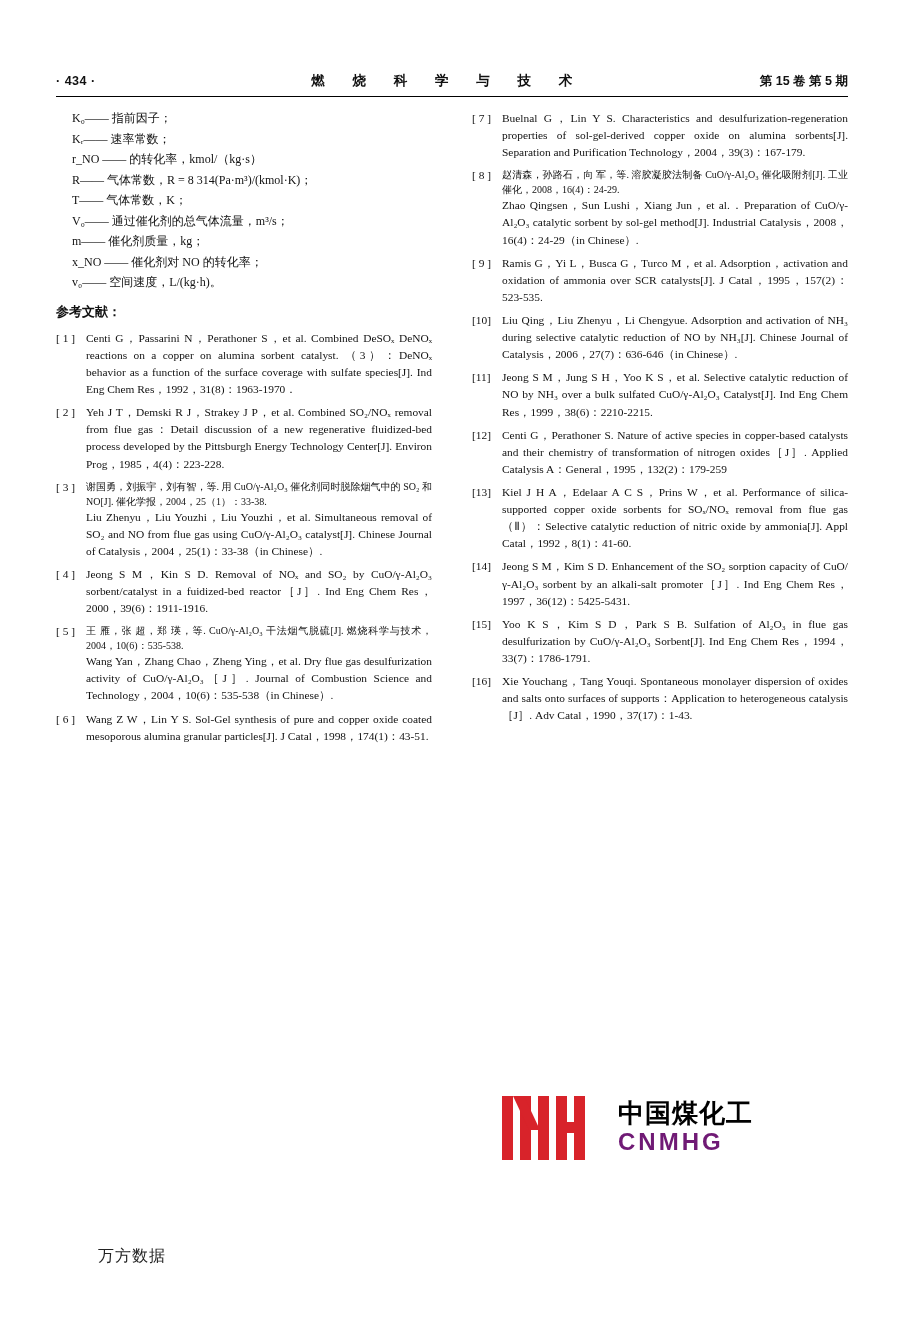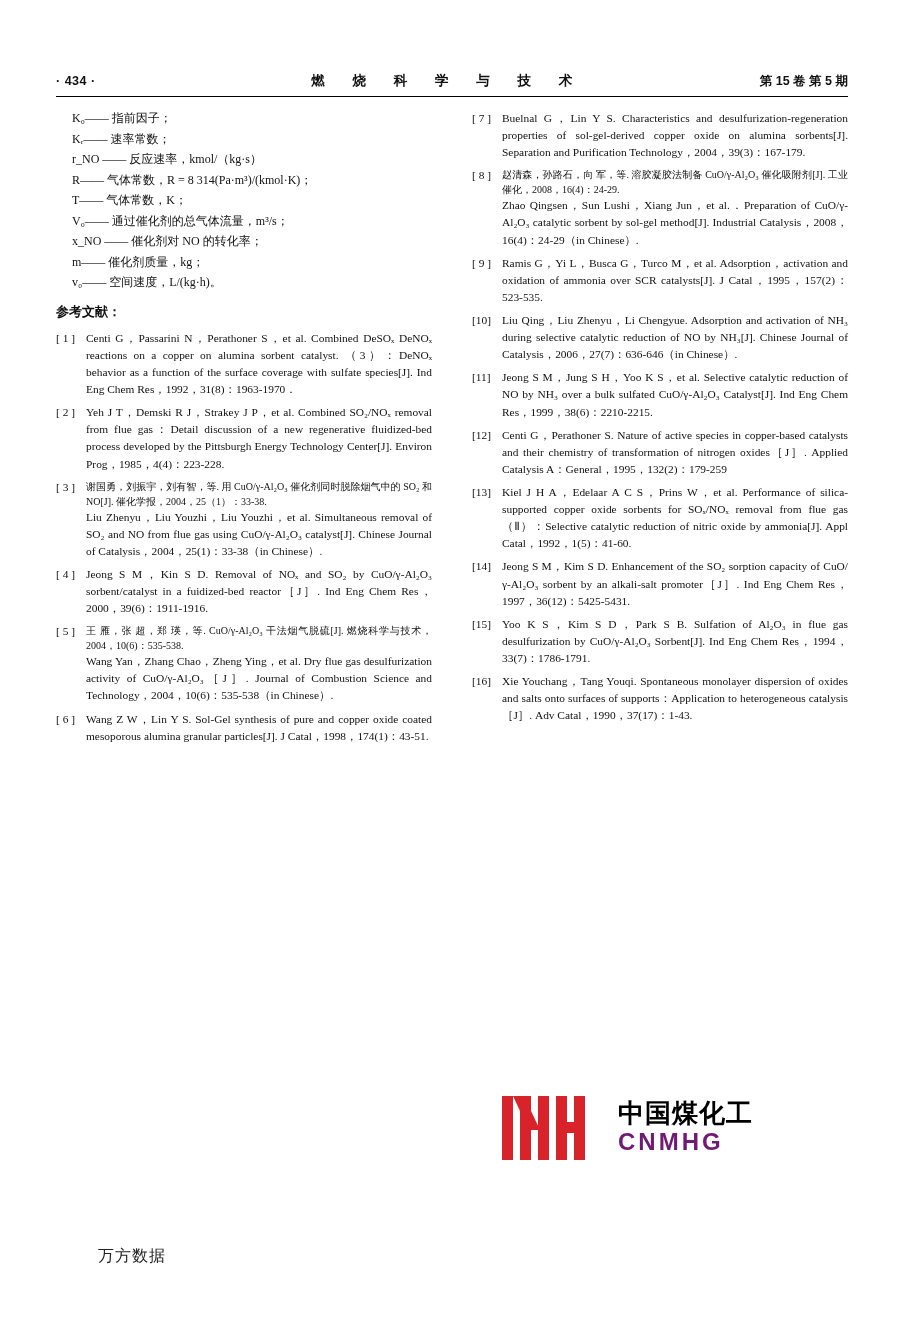--- a/index.html
+++ b/index.html
@@ -162,26 +162,26 @@
     <span class="journal">燃 烧 科 学 与 技 术</span>
     <span class="issue">第 15 卷 第 5 期</span>
   </div>
   <div class="rule"></div>
 
   <div class="col col-left">
 
     <ul class="nomen">
       <li>K₀—— 指前因子；</li>
       <li>Kᵣ—— 速率常数；</li>
-      <li>r_NO —— 反应速率，kmol/（kg·s）</li>
+      <li>r_NO —— 的转化率，kmol/（kg·s）</li>
       <li>R—— 气体常数，R = 8 314(Pa·m³)/(kmol·K)；</li>
       <li>T—— 气体常数，K；</li>
       <li>V₀—— 通过催化剂的总气体流量，m³/s；</li>
+      <li>m—— 催化剂质量，kg；</li>
       <li>x_NO —— 催化剂对 NO 的转化率；</li>
-      <li>m—— 催化剂质量，kg；</li>
       <li>v₀—— 空间速度，L/(kg·h)。</li>
     </ul>
 
     <div class="refs-title">参考文献：</div>
 
     <div class="ref">
       <span class="num">[ 1 ]</span>
       <span class="body">Centi G，Passarini N，Perathoner S，et al. Combined DeSOₓ DeNOₓ reactions on a copper on alumina sorbent catalyst. （3）：DeNOₓ behavior as a function of the surface coverage with sulfate species[J]. Ind Eng Chem Res，1992，31(8)：1963-1970．</span>
     </div>
     <div class="ref">
@@ -229,21 +229,21 @@
     <div class="ref">
       <span class="num">[11]</span>
       <span class="body">Jeong S M，Jung S H，Yoo K S，et al. Selective catalytic reduction of NO by NH₃ over a bulk sulfated CuO/γ-Al₂O₃ Catalyst[J]. Ind Eng Chem Res，1999，38(6)：2210-2215.</span>
     </div>
     <div class="ref">
       <span class="num">[12]</span>
       <span class="body">Centi G，Perathoner S. Nature of active species in copper-based catalysts and their chemistry of transformation of nitrogen oxides［J］. Applied Catalysis A：General，1995，132(2)：179-259</span>
     </div>
     <div class="ref">
       <span class="num">[13]</span>
-      <span class="body">Kiel J H A，Edelaar A C S，Prins W，et al. Performance of silica-supported copper oxide sorbents for SOₓ/NOₓ removal from flue gas（Ⅱ）：Selective catalytic reduction of nitric oxide by ammonia[J]. Appl Catal，1992，1(5)：41-60.</span>
+      <span class="body">Kiel J H A，Edelaar A C S，Prins W，et al. Performance of silica-supported copper oxide sorbents for SOₓ/NOₓ removal from flue gas（Ⅱ）：Selective catalytic reduction of nitric oxide by ammonia[J]. Appl Catal，1992，8(1)：41-60.</span>
     </div>
     <div class="ref">
       <span class="num">[14]</span>
       <span class="body">Jeong S M，Kim S D. Enhancement of the SO₂ sorption capacity of CuO/γ-Al₂O₃ sorbent by an alkali-salt promoter［J］. Ind Eng Chem Res，1997，36(12)：5425-5431.</span>
     </div>
     <div class="ref">
       <span class="num">[15]</span>
       <span class="body">Yoo K S，Kim S D，Park S B. Sulfation of Al₂O₃ in flue gas desulfurization by CuO/γ-Al₂O₃ Sorbent[J]. Ind Eng Chem Res，1994，33(7)：1786-1791.</span>
     </div>
     <div class="ref">

